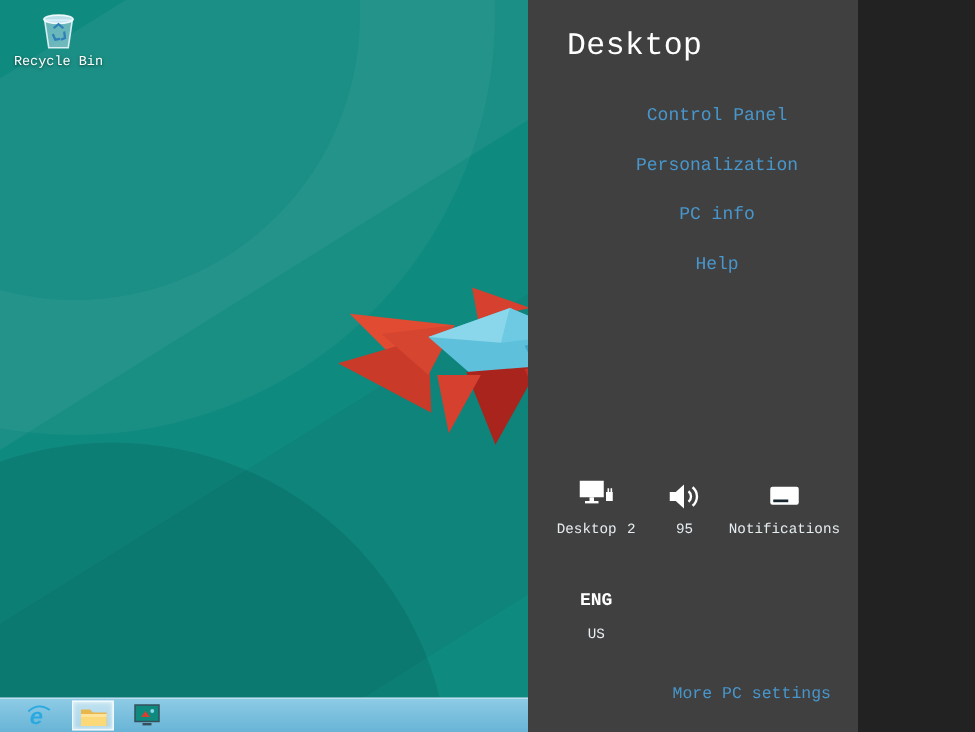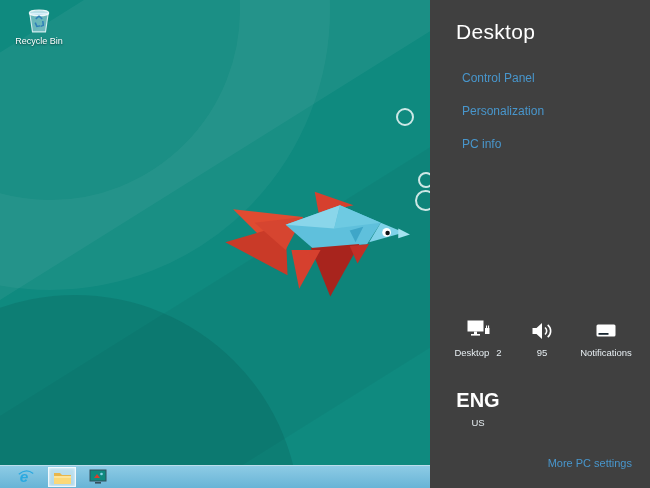--- a/index.html
+++ b/index.html
@@ -1,19 +1,19 @@
 <!DOCTYPE html>
 <html><head>
 <meta charset="utf-8">
 <style>
   * { margin:0; padding:0; box-sizing:border-box; }
   body { font-family:"Liberation Sans", sans-serif; background:#222; }
   .screen {
-    position:relative; width:650px; height:488px; overflow:hidden;
-    font-family:Liberation Sans, sans-serif; user-select:none;
+    position:relative; width:572px; height:488px; overflow:hidden;
+    font-family:Liberation Mono, monospace; user-select:none;
   }
 
   
   .desktop {
     position:absolute; left:0; top:0; width:430px; height:488px;
     background:#0f8a7f; overflow:hidden;
   }
   .band1 {
     position:absolute; left:-180px; top:-60px; width:780px; height:210px;
     background:rgba(255,255,255,0.05); transform:rotate(-32deg);
@@ -67,35 +67,35 @@
   
   .panel {
     position:absolute; right:0; top:0; width:220px; height:488px;
     background:#404040; color:#fff;
   }
   .panel-title {
     margin:20px 0 0 26px; font-size:21px; font-weight:300;
     letter-spacing:0.3px; color:#ffffff;
   }
   .panel-links {
-    margin:27px 0 0 32px; display:flex; flex-direction:column; gap:19px;
+    margin:27px 0 0 32px; display:flex; flex-direction:column; gap:19px;align-items:center;
   }
   .panel-link { color:#4896cc; font-size:12px; cursor:pointer; }
 
   .tiles {
     position:absolute; left:16px; right:12px; bottom:60px;
     display:grid; grid-template-columns:1fr 1fr 1fr; row-gap:30px;
   }
   .tile {
     display:flex; flex-direction:column; align-items:center; gap:7px; cursor:pointer;
   }
   .tile-icon { height:22px; display:flex; align-items:flex-end; justify-content:center; }
   .tile-label { font-size:9.5px; color:#e6edf1; white-space:nowrap; }
   .net-label { display:flex; gap:7px; }
-  .lang-value { font-size:20px; font-weight:bold; color:#fff; line-height:20px; }
+  .lang-value { font-size:12px; font-weight:bold; color:#fff; line-height:20px; }
 
   .more-settings {
     position:absolute; right:18px; bottom:19px;
     font-size:11px; color:#4896cc; cursor:pointer;
   }
 </style>
 </head>
 <body>
 
 <div class="screen">
@@ -171,20 +171,21 @@
     </div>
   </div>
 
   <div class="panel">
     <div class="panel-title">Desktop</div>
 
     <div class="panel-links">
       <div class="panel-link">Control Panel</div>
       <div class="panel-link">Personalization</div>
       <div class="panel-link">PC info</div>
+      <div class="panel-link">Help</div>
     </div>
 
     <div class="tiles">
 
       <div class="tile">
         <div class="tile-icon">
           <svg width="23" height="20" viewBox="0 0 23 20">
             <rect x="0.5" y="0.5" width="16" height="11" fill="#ffffff"></rect>
             <rect x="7" y="11.5" width="3" height="2.5" fill="#ffffff"></rect>
             <rect x="4" y="14" width="9" height="1.6" fill="#ffffff"></rect>

